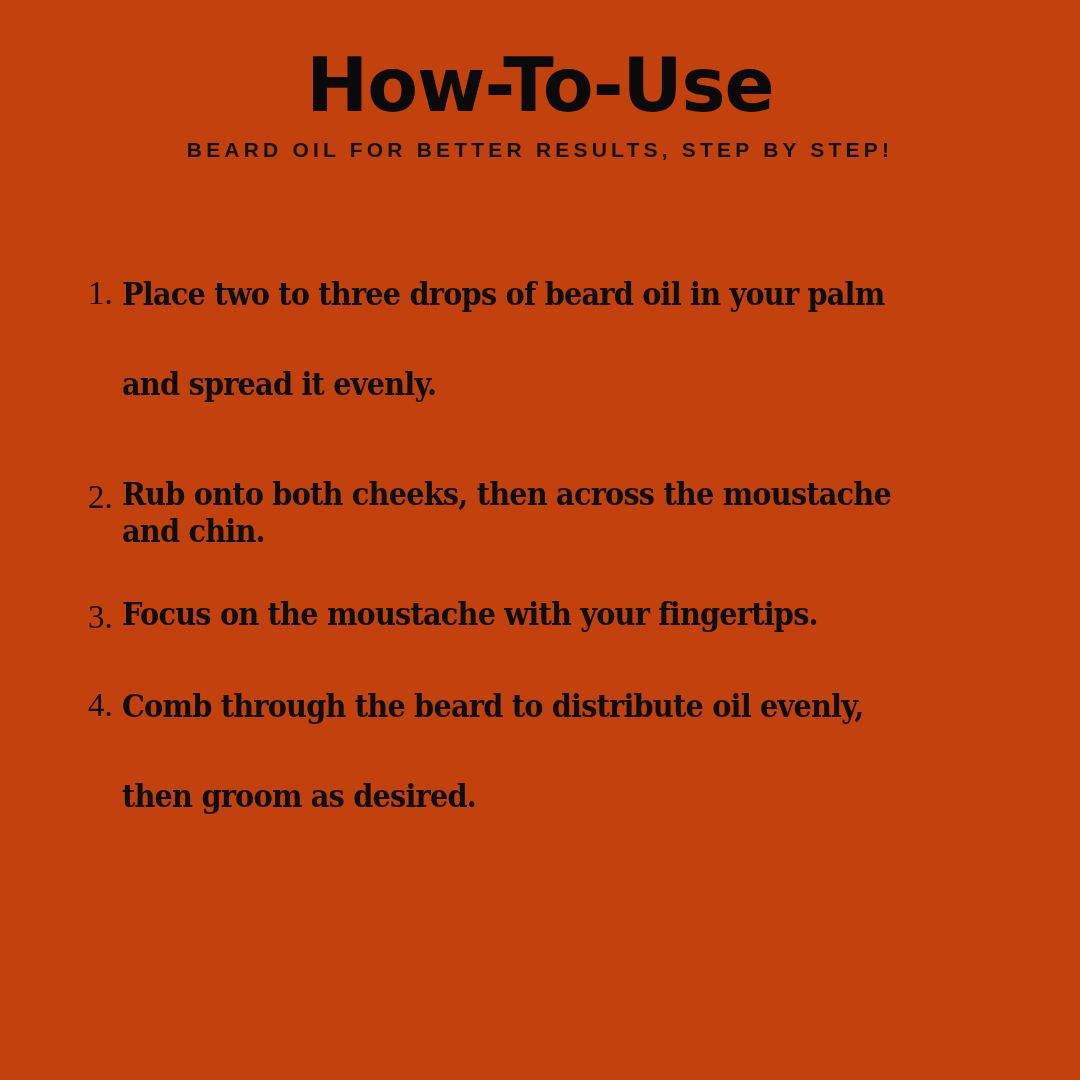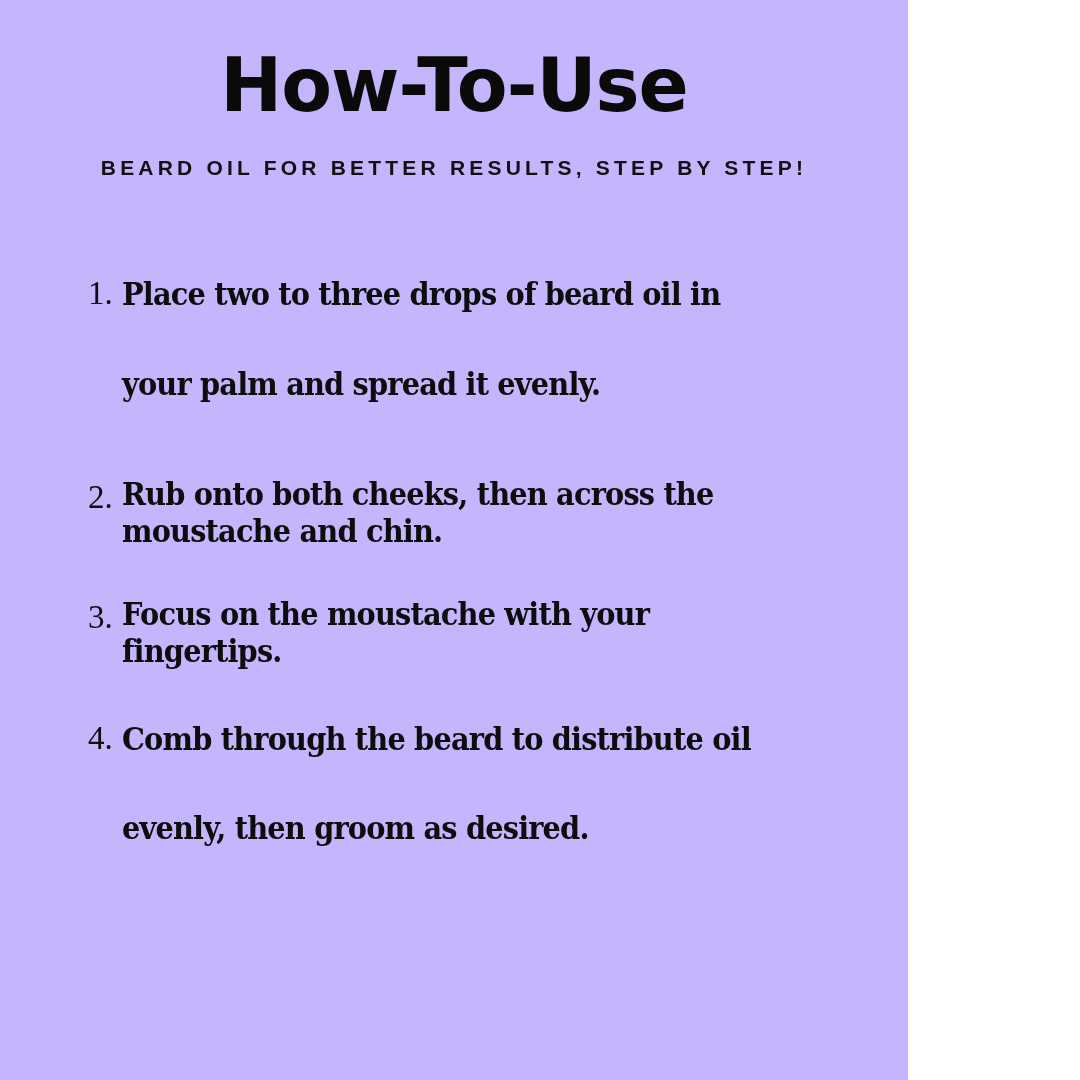--- a/index.html
+++ b/index.html
@@ -9,25 +9,25 @@
   body {
     width: 1080px;
     height: 1080px;
     background: #ffffff;
     font-family: "Liberation Sans", sans-serif;
     color: #0d0d0d;
     overflow: hidden;
   }
 
   .page {
-    width: 908px;
+    width: 1080px;
     height: 1080px;
     box-sizing: border-box;
     position: relative;
-    background: #c4b5fd;
+    background: #c2410c;
   }
 
   .header {
     padding-top: 48px;
     text-align: center;
   }
 
   .title {
     font-family: "DejaVu Sans", sans-serif;
     font-weight: 700;
@@ -37,21 +37,21 @@
     color: #0a0a0a;
     margin: 0;
   }
 
   .subtitle {
     font-family: "Liberation Sans", sans-serif;
     font-weight: 700;
     font-size: 21px;
     letter-spacing: 4.2px;
     color: #111111;
-    margin: 34px 0 0 0;
+    margin: 16px 0 0 0;
     text-transform: uppercase;
   }
 
   .steps {
     margin: 0;
     padding: 0;
     list-style: none;
     position: absolute;
     top: 272px;
     left: 88px;

